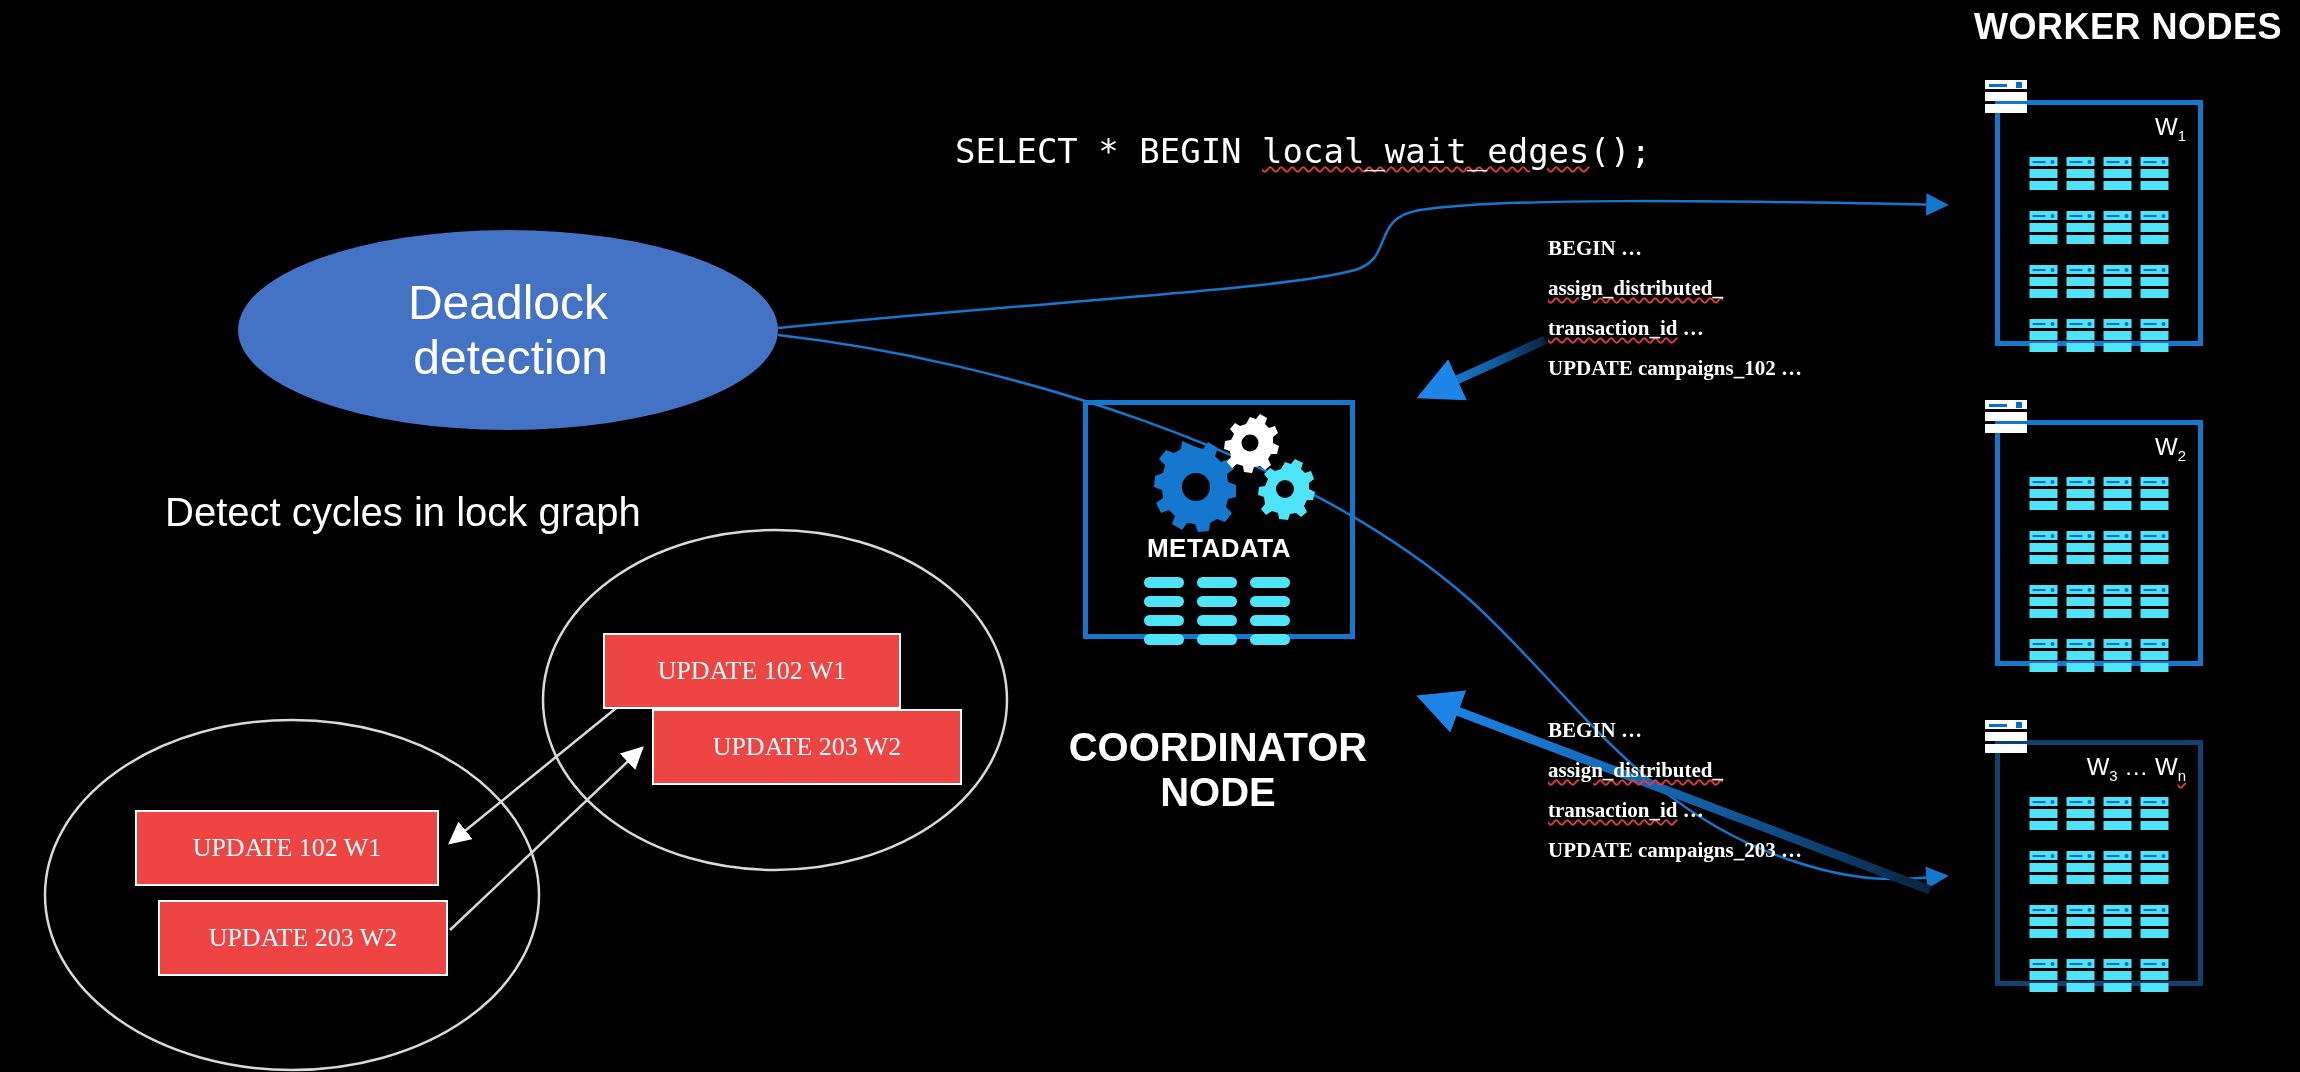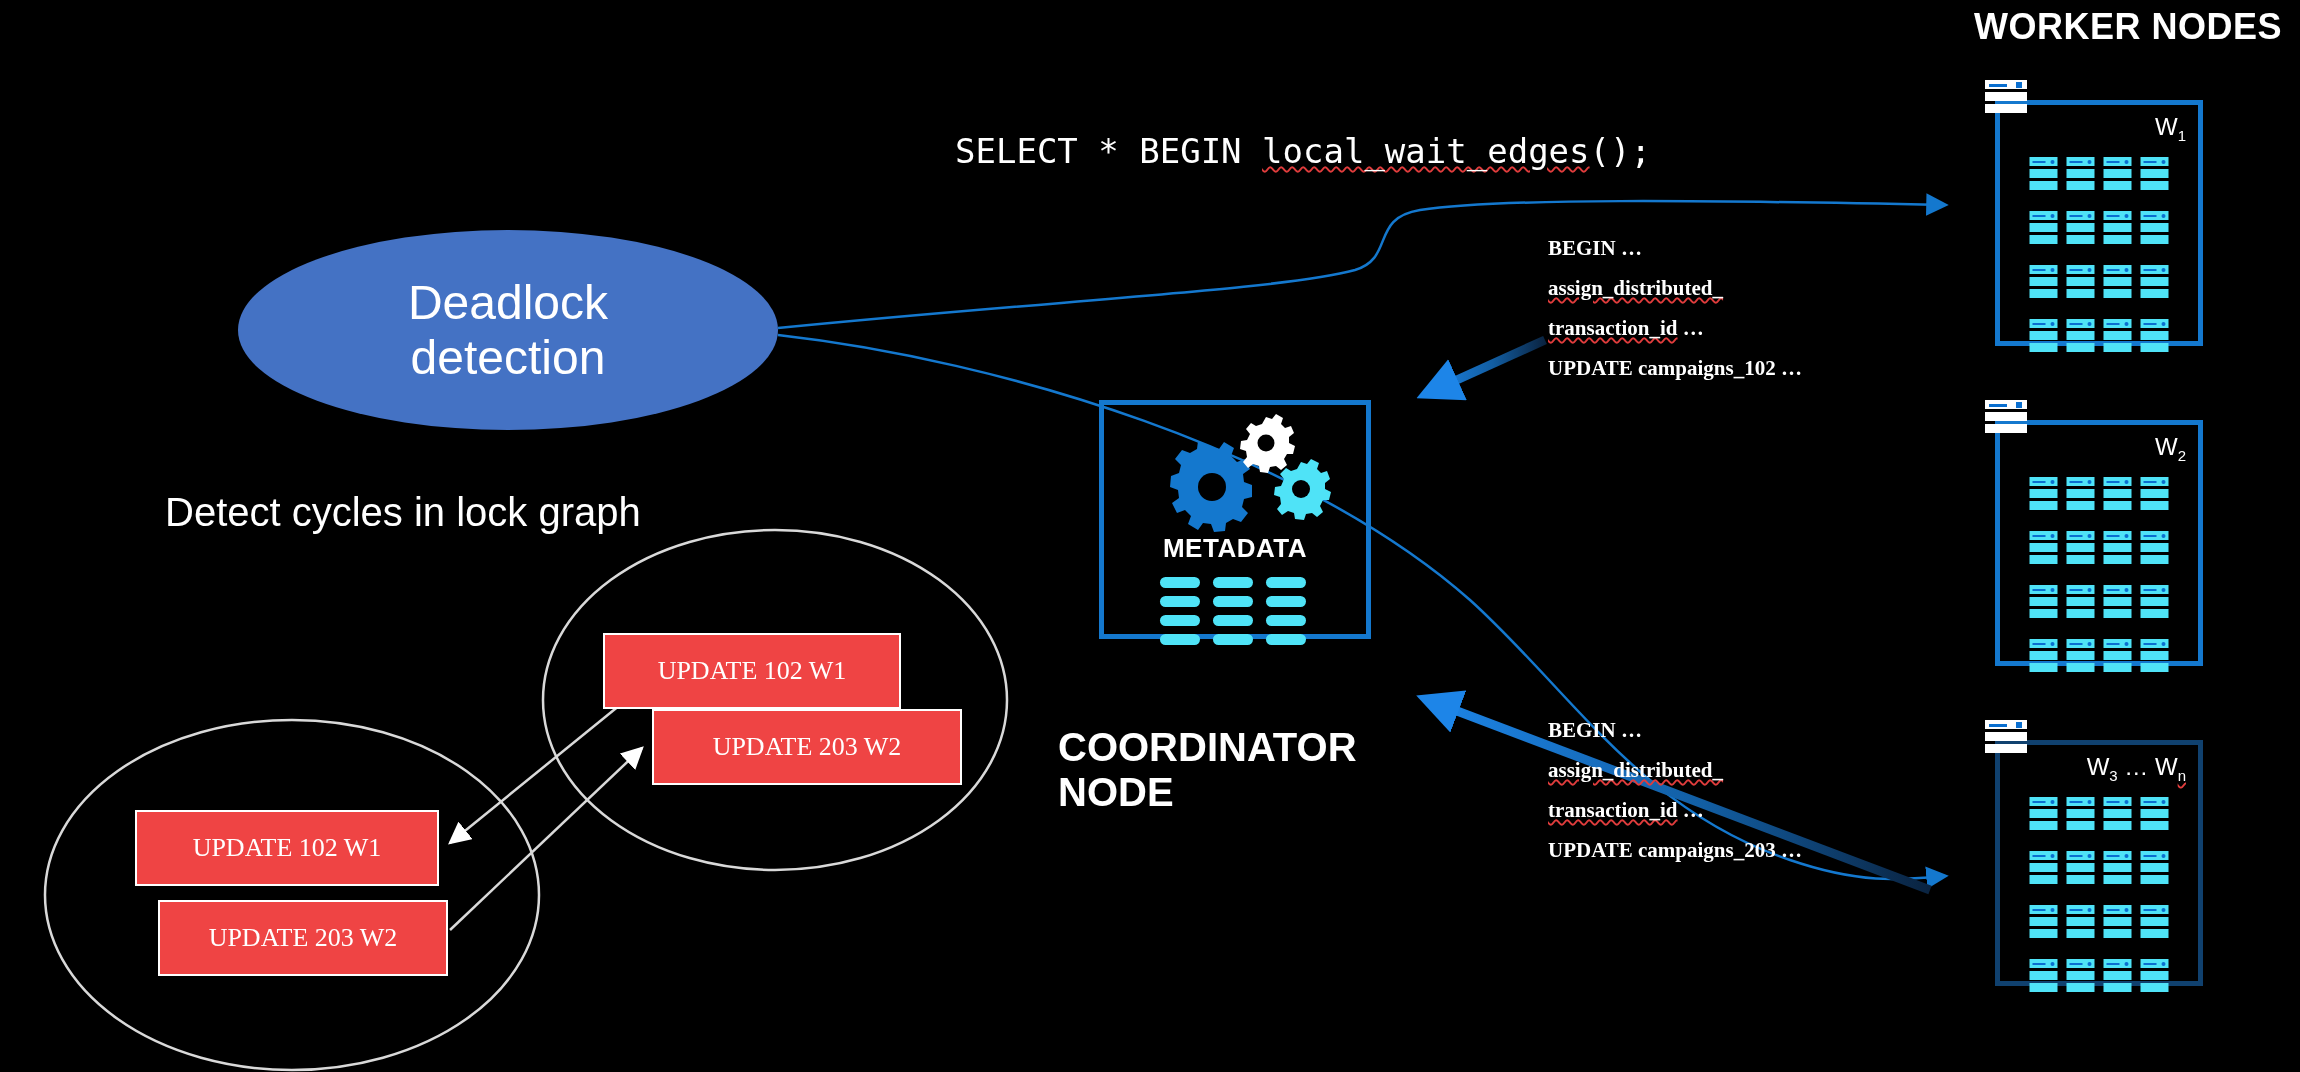--- a/index.html
+++ b/index.html
@@ -2,40 +2,40 @@
 <html><head>
 <meta charset="utf-8">
 <style>
   html,body{margin:0;padding:0;background:#000;}
   body{width:2300px;height:1072px;overflow:hidden;font-family:"Liberation Sans",sans-serif;}
   #stage{position:relative;width:2300px;height:1072px;background:#000;}
   .abs{position:absolute;}
 
   
   #worker-nodes-title{right:18px;top:6px;font-size:36px;font-weight:bold;color:#fff;letter-spacing:.5px;white-space:nowrap;}
-  #coordinator-title{left:1058px;top:725px;width:320px;font-size:40px;font-weight:bold;color:#fff;line-height:1.12;}
+  #coordinator-title{left:1058px;top:725px;width:320px;text-align:center;font-size:40px;font-weight:bold;color:#fff;line-height:1.12;}
   #subtitle{left:165px;top:490px;font-size:40px;color:#fff;white-space:nowrap;}
 
   
   #deadlock-ellipse{left:238px;top:230px;width:540px;height:200px;border-radius:50%;background:#4472C4;
       display:flex;align-items:center;justify-content:center;}
-  #deadlock-label{font-size:48px;color:#fff;text-align:center;line-height:1.15;}
+  #deadlock-label{font-size:48px;color:#fff;text-align:right;line-height:1.15;}
 
   
   #sql-line{left:955px;top:131px;font-family:"DejaVu Sans Mono",monospace;font-size:34px;color:#fff;white-space:nowrap;}
   .sq{text-decoration:underline;text-decoration-color:#e03c3c;text-decoration-style:wavy;text-decoration-thickness:2px;text-underline-offset:3px;}
 
   
   .txn{font-family:Liberation Serif, serif;font-size:21px;font-weight:bold;color:#fff;line-height:40px;white-space:nowrap;}
   #txn-top{left:1548px;top:228px;}
   #txn-bottom{left:1548px;top:710px;}
   .txn .u{text-decoration:underline;text-decoration-color:#e03c3c;text-decoration-style:wavy;text-decoration-thickness:2px;text-underline-offset:2px;}
 
   
-  #coordinator-box{left:1083px;top:400px;width:272px;height:239px;border:5px solid #1478CE;box-sizing:border-box;margin-left:16px;}
+  #coordinator-box{left:1083px;top:400px;width:272px;height:239px;border:5px solid #1478CE;box-sizing:border-box;}
   #metadata-label{position:absolute;left:0;right:0;top:128px;text-align:center;font-size:26px;font-weight:bold;color:#fff;letter-spacing:.5px;}
   #metadata-bars{position:absolute;left:50%;transform:translateX(-50%);top:172px;width:150px;
       display:grid;grid-template-columns:repeat(3,40px);grid-gap:8px 13px;}
   .mbar{height:11px;border-radius:6px;background:#4FE3F7;}
 
   
   .worker-box{position:absolute;width:208px;height:246px;box-sizing:border-box;border:5px solid #1478CE;}
   #worker-1{left:1995px;top:100px;}
   #worker-2{left:1995px;top:420px;}
   #worker-3{left:1995px;top:740px;border-color:#10416f;padding-left:8px;}

